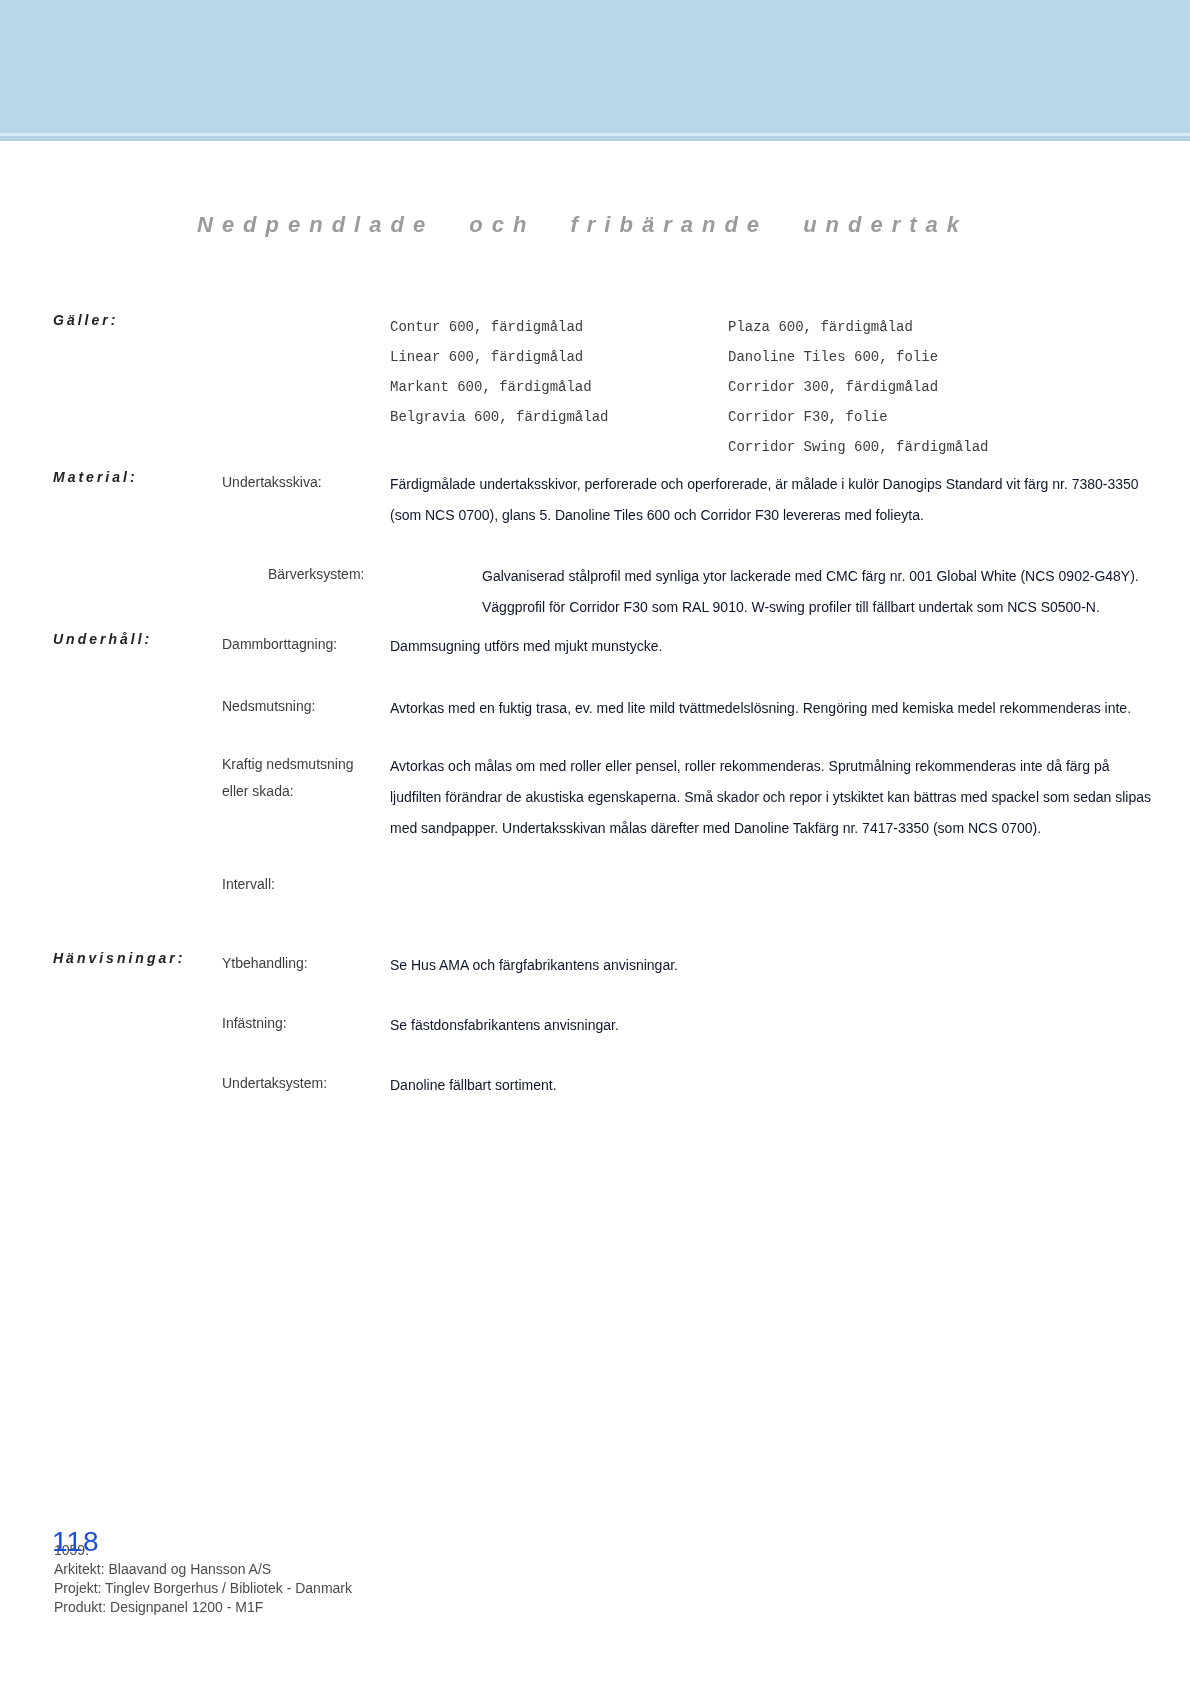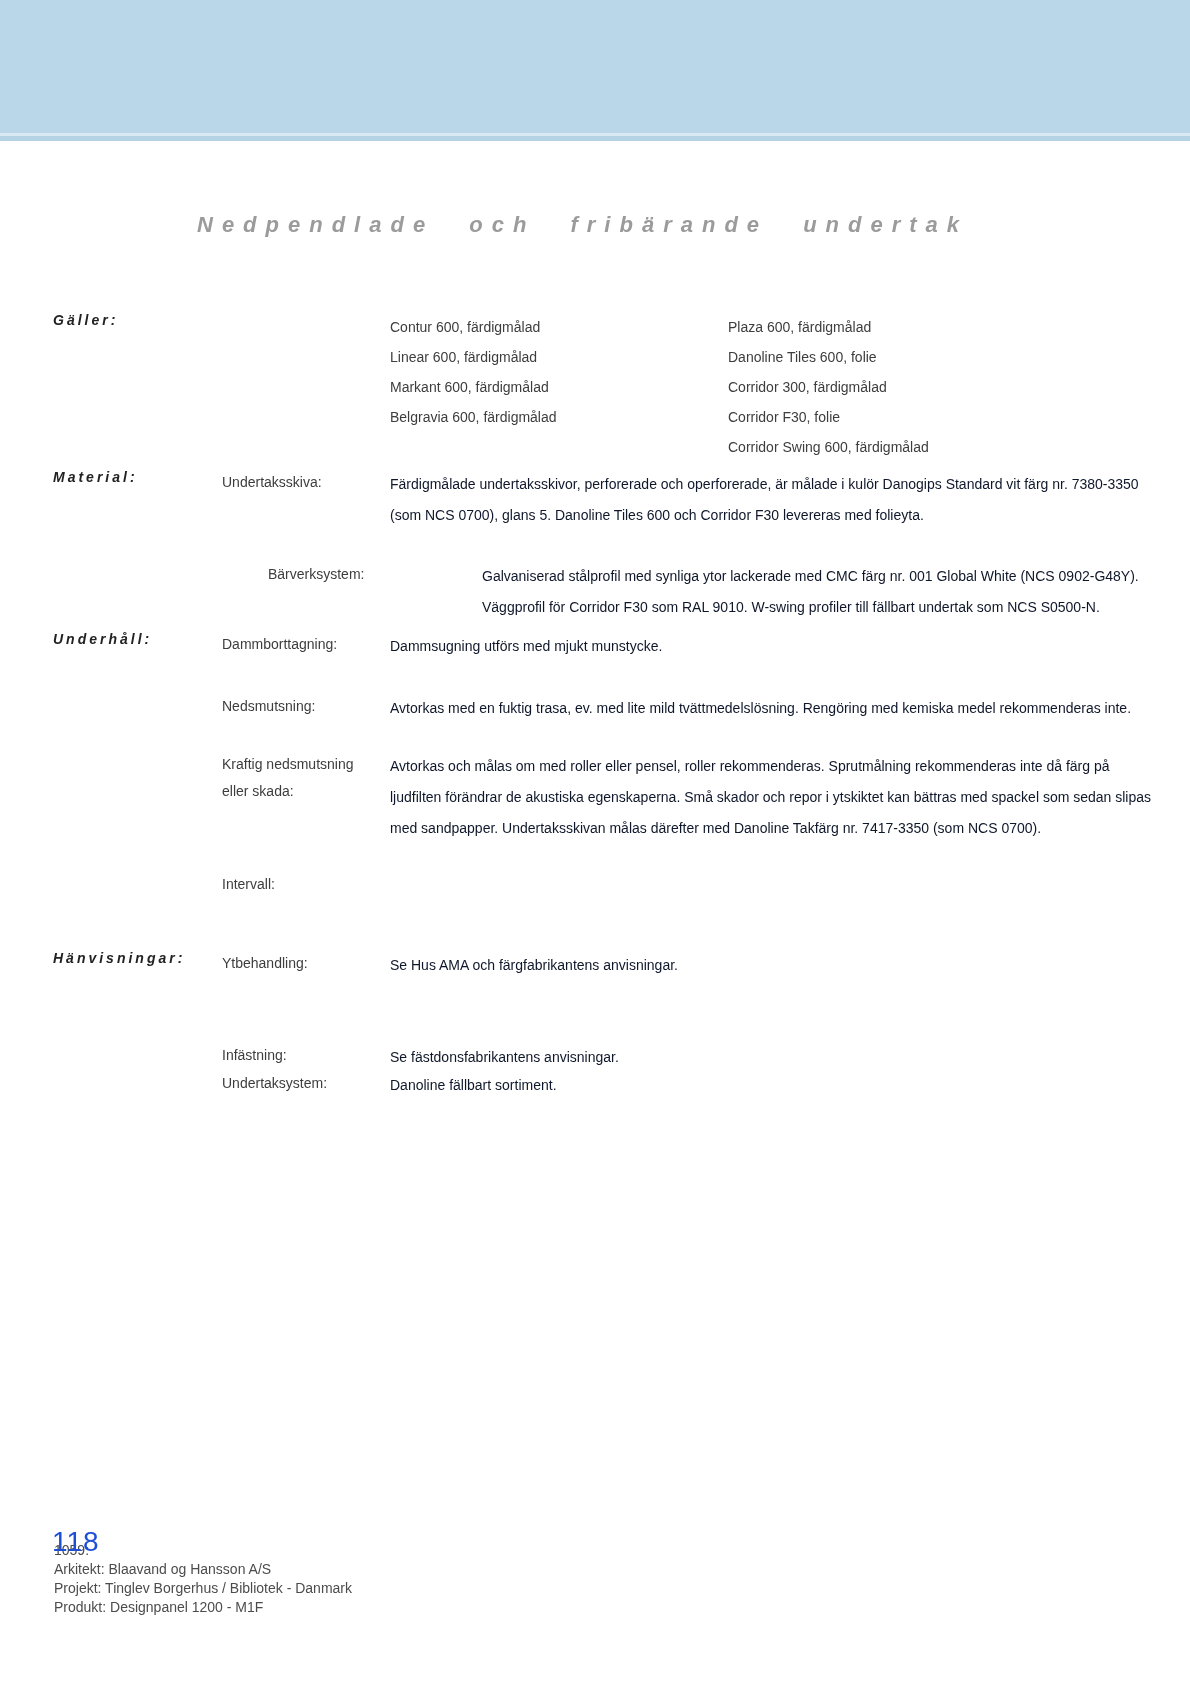--- a/index.html
+++ b/index.html
@@ -32,21 +32,21 @@
   }
   .sec-label {
     font-size:14px; font-weight:bold; font-style:italic;
     letter-spacing:3px; color:#222; white-space:nowrap;
   }
   .sub-label { font-size:14px; color:#3d3d3d; line-height:27px; padding-right:14px; }
   .body-text { font-size:14px; color:#0f172a; line-height:31px; }
 
   
   .products { display:grid; grid-template-columns:338px 1fr; }
-  .products ul { list-style:none; }
+  .products ul { list-style:none;font-family:Liberation Mono, monospace; }
   .products li { font-size:14px; line-height:30px; color:#3d3d3d; }
 
   
   .footer {
     position:absolute; left:54px; top:1541px;
     font-size:14px; color:#4c4c4c; line-height:19px;
   }
   .page-number {
     position:absolute; left:52px; top:1526px;
     font-size:28px; color:#1d4ed8; letter-spacing:1px;
@@ -116,21 +116,21 @@
   <div></div>
   <div class="sub-label">Intervall:</div>
 </div>
 
 <div class="row" style="top:950px;">
   <div class="sec-label">Hänvisningar:</div>
   <div class="sub-label">Ytbehandling:</div>
   <div class="body-text">Se Hus AMA och färgfabrikantens anvisningar.</div>
 </div>
 
-<div class="row" style="top:1010px;margin-top:32px;">
+<div class="row" style="top:1010px;">
   <div></div>
   <div class="sub-label">Infästning:</div>
   <div class="body-text">Se fästdonsfabrikantens anvisningar.</div>
 </div>
 
 <div class="row" style="top:1070px;">
   <div></div>
   <div class="sub-label">Undertaksystem:</div>
   <div class="body-text">Danoline fällbart sortiment.</div>
 </div>

